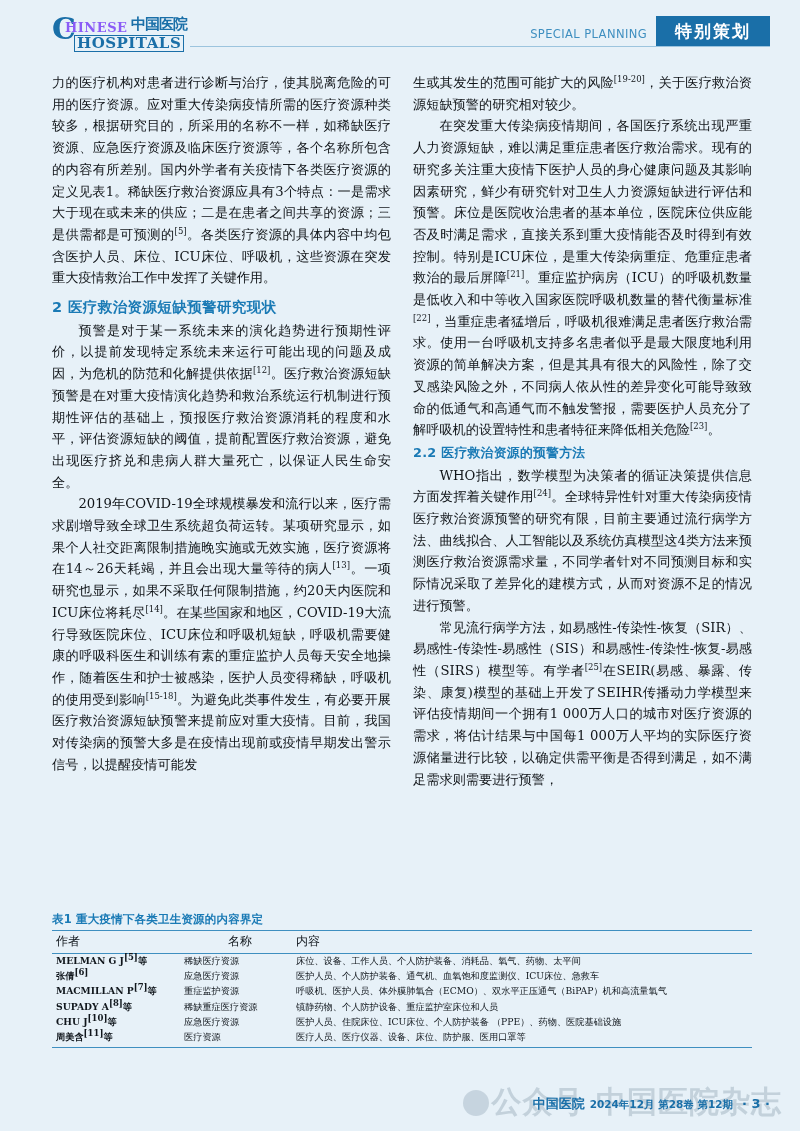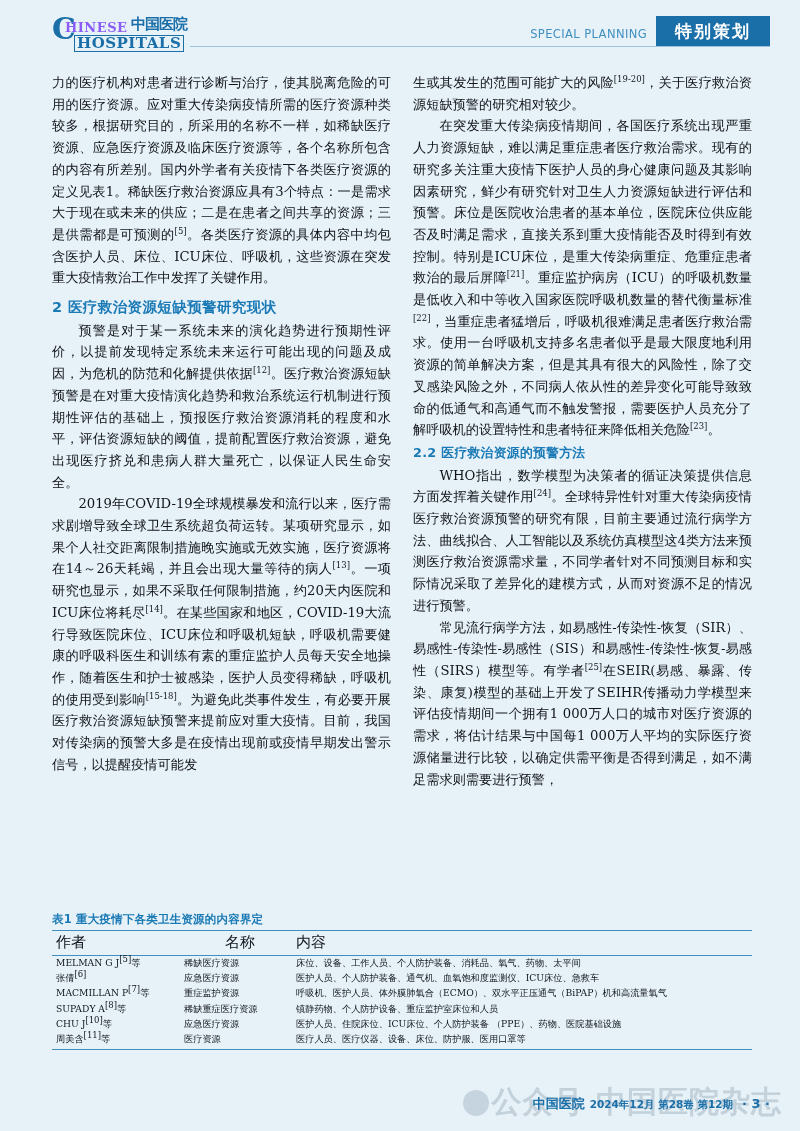--- a/index.html
+++ b/index.html
@@ -181,32 +181,32 @@
     font-family: "DejaVu Serif", "Liberation Serif", serif;
     font-size: 9.2px;
     color: #10161c;
   }
   table.data thead th {
     font-weight: normal;
     padding: 2px 0 3px 0;
     border-top: 1.4px solid #3f8fc0;
     border-bottom: 0.9px solid #3f8fc0;
     text-align: left;
-    font-size: 15px;
+    font-size: 12px;
   }
   table.data tbody td {
     padding: 1.1px 0;
     vertical-align: top;
     white-space: nowrap;
   }
   table.data tbody tr:last-child td {
     border-bottom: 1.4px solid #3f8fc0;
     padding-bottom: 3px;
   }
-  .c-author { width: 128px; padding-left: 4px !important; }
+  .c-author { width: 128px; padding-left: 4px !important; font-weight: bold; }
   .c-name   { width: 112px; }
   .c-content{ width: 456px; }
   th.c-author { padding-left: 4px !important; }
   th.c-name { text-align: center !important; padding-left: 6px; }
   th.c-content { text-align: right; }
 
   
   .footer {
     position: absolute;
     right: 30px;

